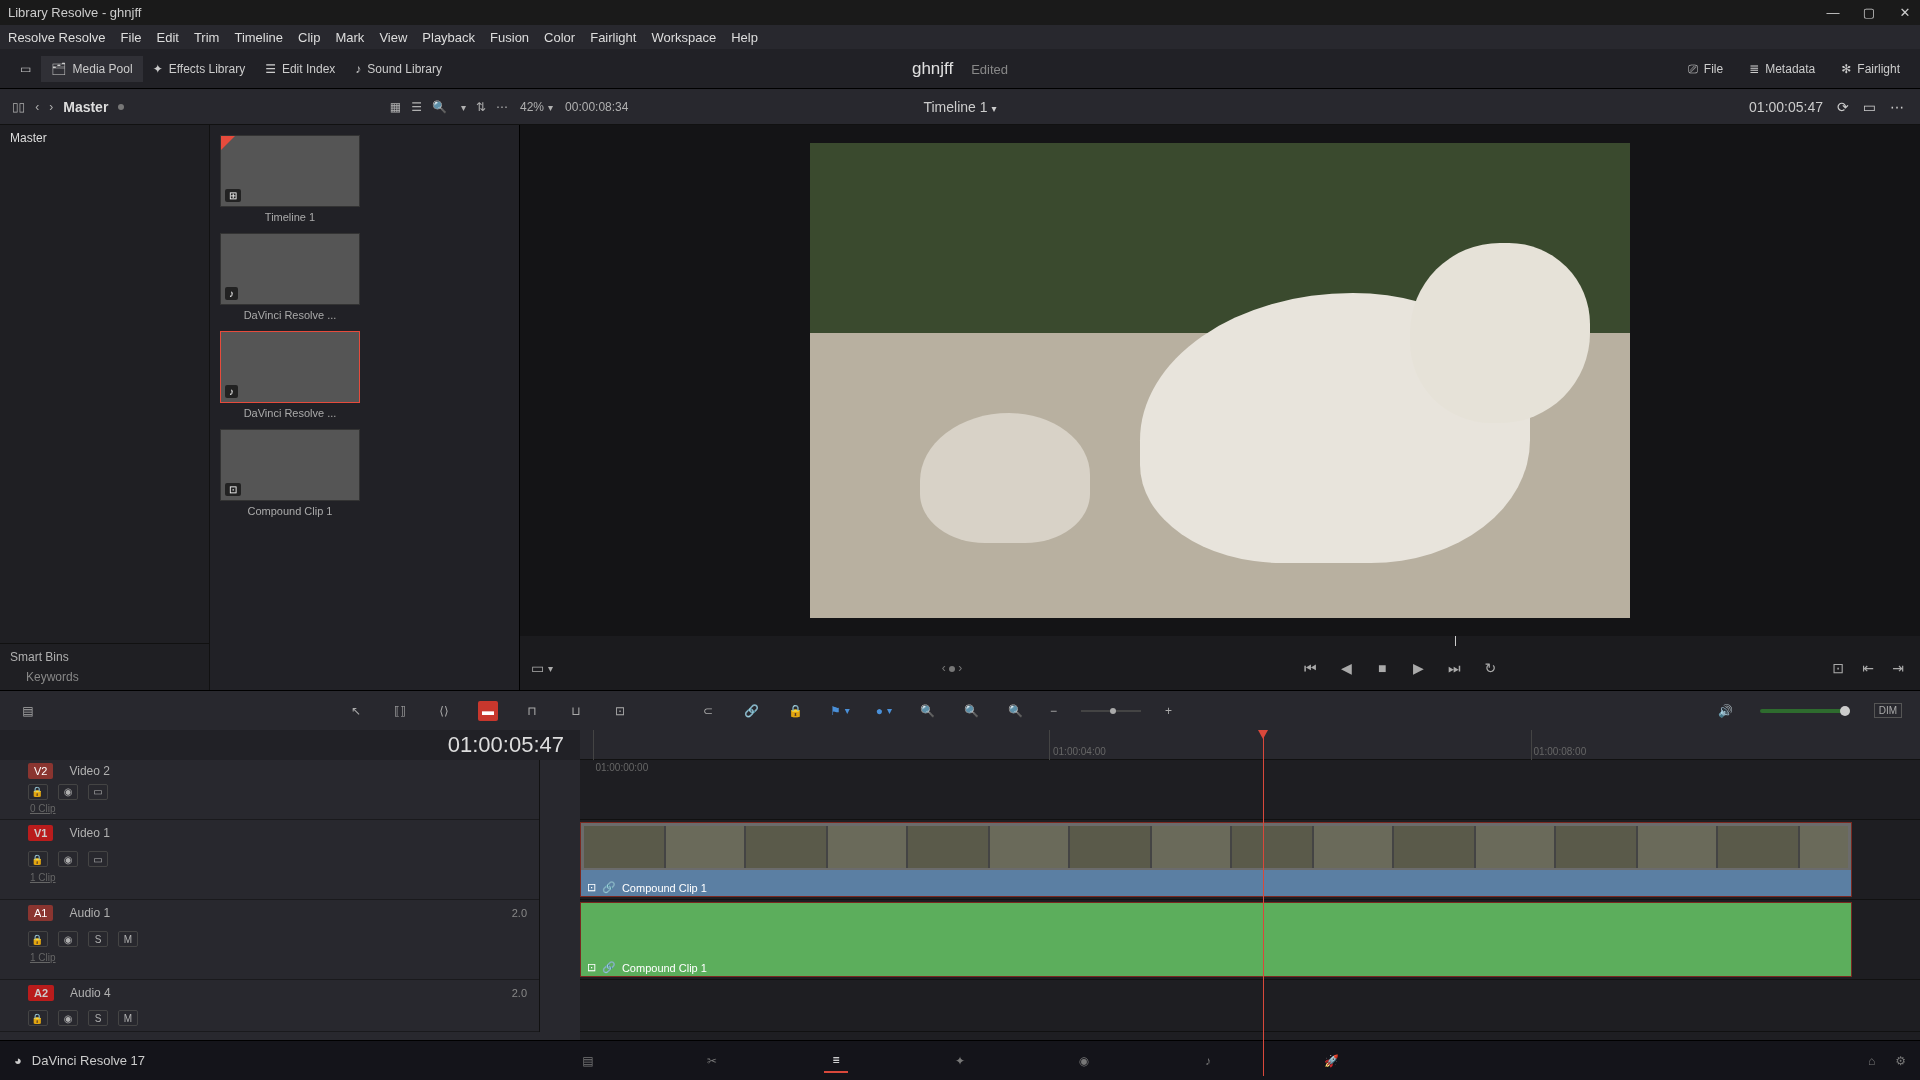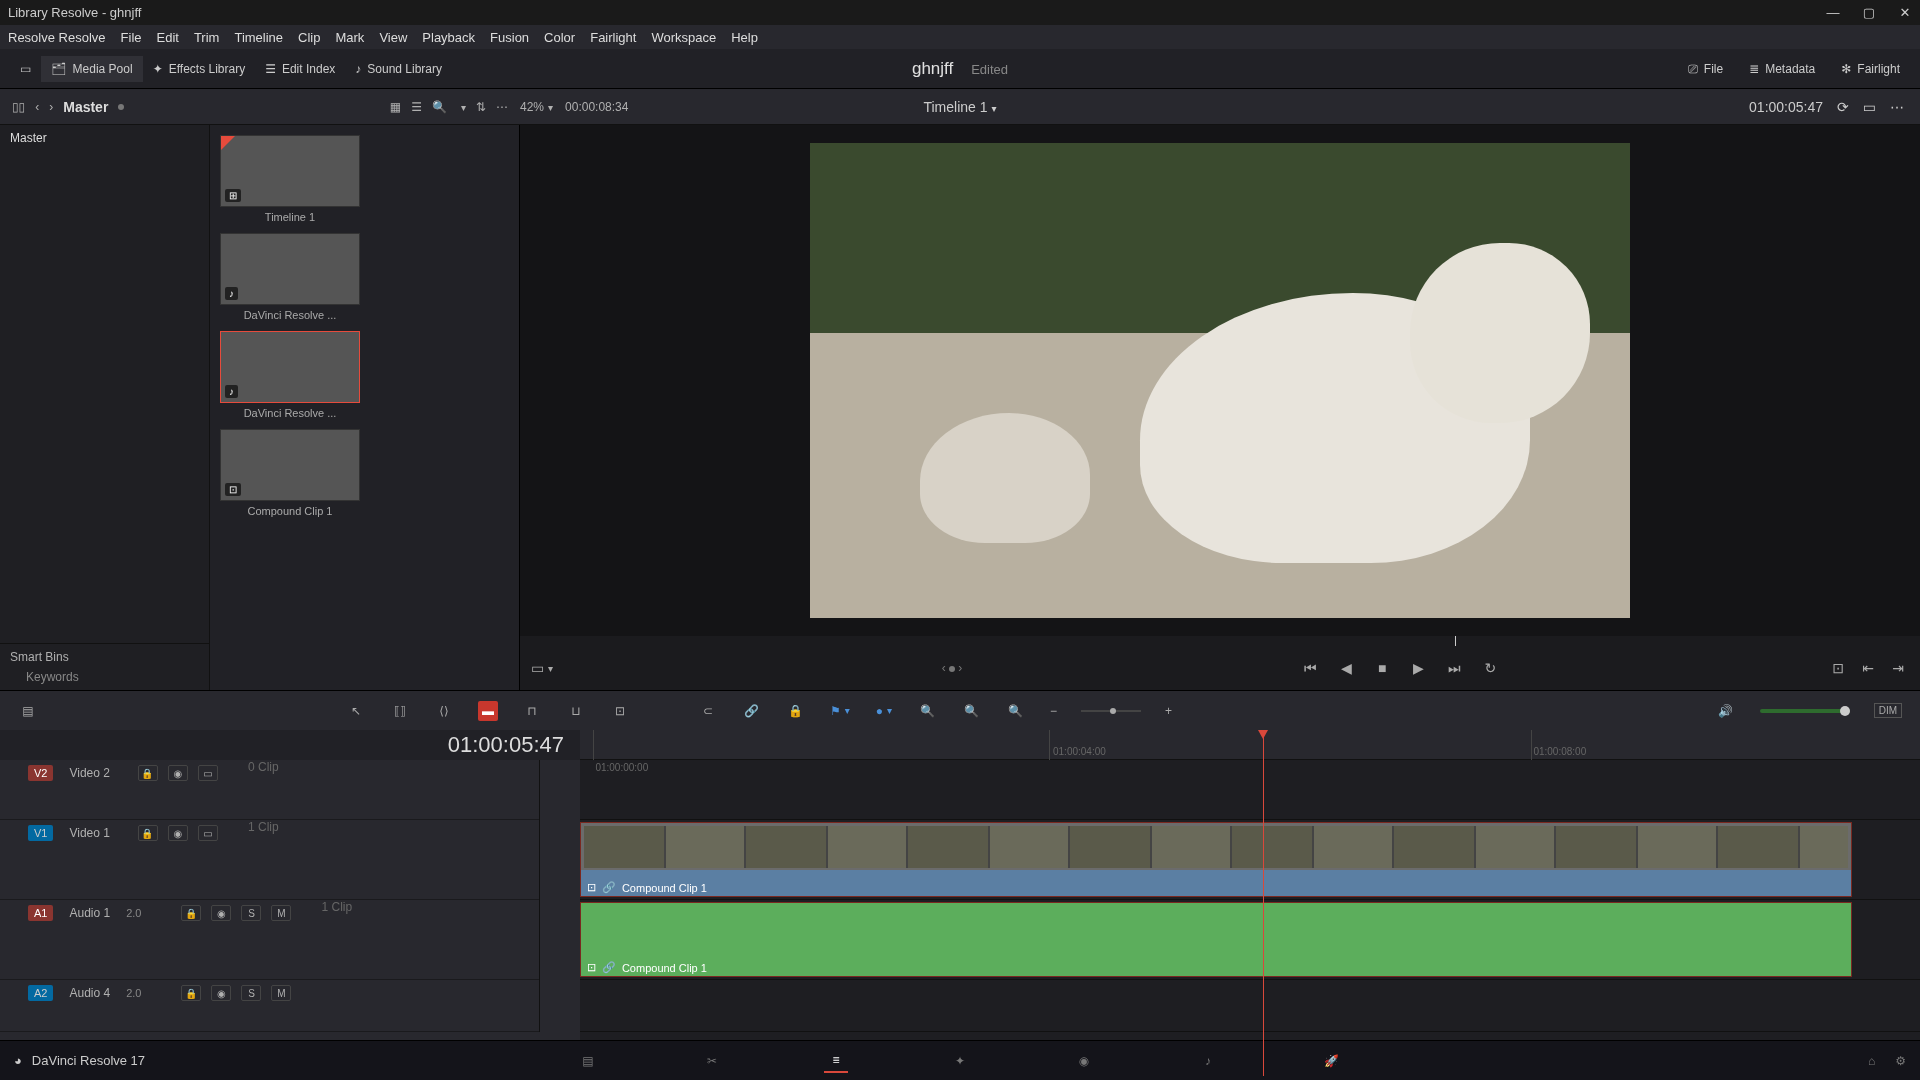--- a/index.html
+++ b/index.html
@@ -62,27 +62,27 @@
 .tl-toolbar .tool.active { background:#c8372d; color:#fff; border-radius:2px; padding:1px;}
 .tl-toolbar .spacer { flex: 1; }
 .vol-bar { width: 90px; height: 4px; background: #2e6b2e; border-radius: 2px; position:relative;}
 .vol-bar::after{content:'';position:absolute;right:0;top:-3px;width:10px;height:10px;background:#ccc;border-radius:50%;}
 
 
 .timeline-wrap { display: flex; height: 346px; background: #212126; }
 .tl-left { width: 580px; background: #28282e; }
 .tl-head { height: 30px; background: #212126; display: flex; align-items: center; padding: 0 16px; justify-content: flex-end;}
 .tl-head .tc { font-size: 22px; color: #ddd; }
-.track-hdr-full { display:flex; flex-direction:row; border-bottom:1px solid #1a1a1d;}
+.track-hdr-full { display:flex; flex-direction:column; border-bottom:1px solid #1a1a1d;}
 .track-hdr-row1 { display:flex; align-items:center; height:26px; gap:16px; padding-left: 28px;}
 .track-hdr-row1 .tag { background:#8a3530; color:#fff; font-size:11px; padding:2px 6px; border-radius:2px;}
-.track-hdr-row1 .tag.plain { background:#0369a1; color:#ccc;}
+.track-hdr-row1 .tag.plain { background:#b91c1c; color:#ccc;font-weight:bold;}
 .track-hdr-row2 { display:flex; align-items:center; height:26px; gap:10px; padding-left: 28px;}
 .track-hdr-row2 .btn { width:20px; height:16px; border:1px solid #444; font-size:10px; display:flex; align-items:center; justify-content:center; border-radius:2px;}
-.track-hdr-row3 { height:20px; padding-left: 30px; font-size:12px; color:#666;}
+.track-hdr-row3 { height:20px; padding-left: 30px; font-size:10px; color:#666;text-decoration:underline;}
 
 .tl-strip-left { width: 540px; background:#28282e; border-right:1px solid #111; padding-top: 0px;}
 
 .tl-right { flex: 1; background: #1e1e22; position: relative; }
 .ruler { height: 30px; background: #28282e; border-bottom: 1px solid #111; position: relative; }
 .ruler .tick { position: absolute; top: 0; width: 1px; height: 30px; background: #444; font-size:10px; color:#666;}
 .playhead { position: absolute; top: 0; bottom: 0; width: 1px; background: #d9483b; z-index:5;}
 .playhead::before { content:''; position:absolute; top:0; left:-5px; border-left:5px solid transparent; border-right:5px solid transparent; border-top:9px solid #d9483b;}
 
 .track-body { position: relative; }

